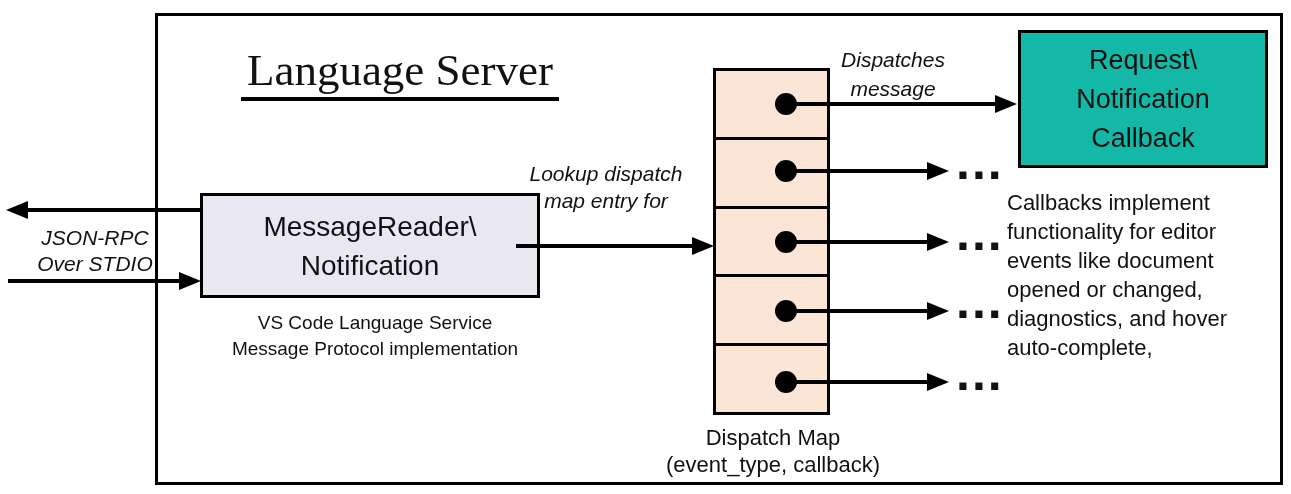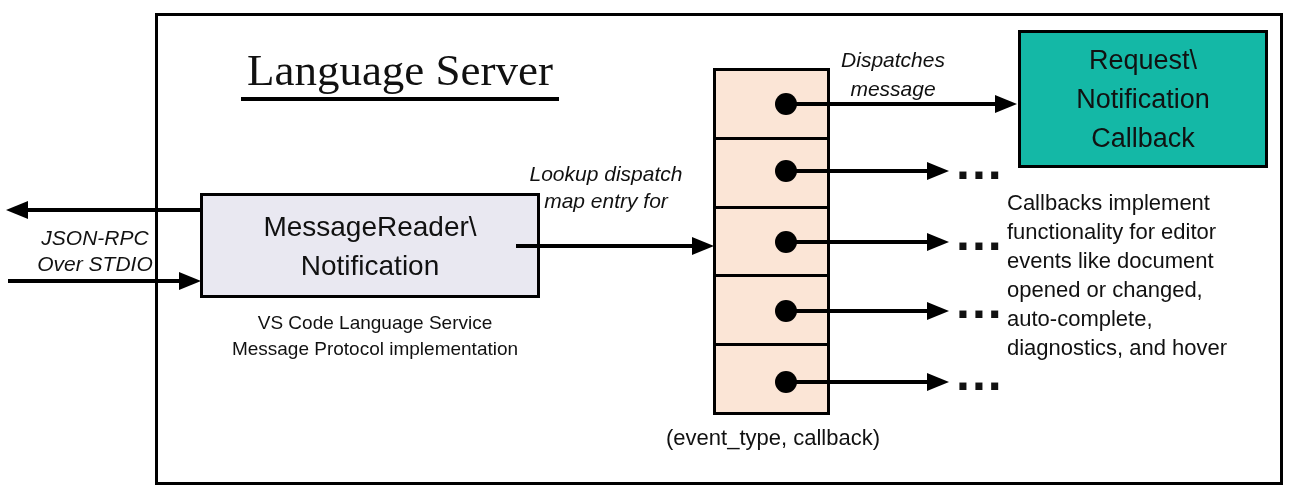--- a/index.html
+++ b/index.html
@@ -163,41 +163,42 @@
 
   <div class="abs dispatch-table">
     <div class="dispatch-row"></div>
     <div class="dispatch-row"></div>
     <div class="dispatch-row"></div>
     <div class="dispatch-row"></div>
     <div class="dispatch-row"></div>
   </div>
 
   <div class="abs caption dispatch-caption">
+    <div>Dispatch Map</div>
     <div>(event_type, callback)</div>
   </div>
 
   <div class="abs annot dispatches-label">
     <div>Dispatches</div>
     <div>message</div>
   </div>
 
   <div class="abs callback-box">
     <div>Request\</div>
     <div>Notification</div>
     <div>Callback</div>
   </div>
 
   <div class="abs callbacks-note">
     <div>Callbacks implement</div>
     <div>functionality for editor</div>
     <div>events like document</div>
     <div>opened or changed,</div>
+    <div>diagnostics, and hover</div>
     <div>auto-complete,</div>
-    <div>diagnostics, and hover</div>
   </div>
 
   <span class="abs ellipsis e1">...</span>
   <span class="abs ellipsis e2">...</span>
   <span class="abs ellipsis e3">...</span>
   <span class="abs ellipsis e4">...</span>
 
   <svg class="abs arrows-svg" viewBox="0 0 1291 494" xmlns="http://www.w3.org/2000/svg">
 
     <g>

